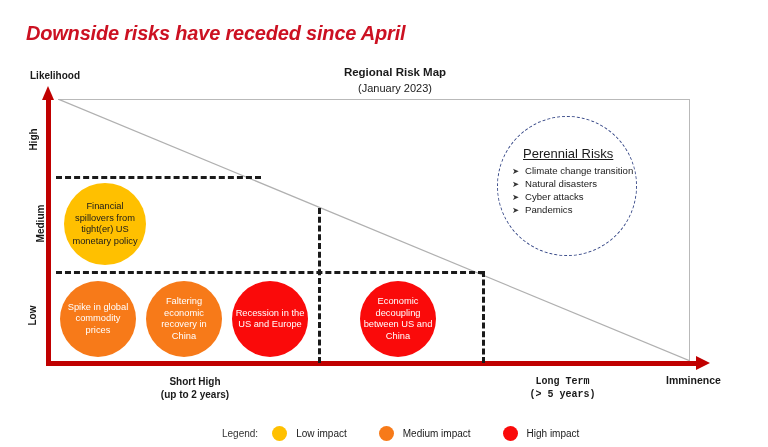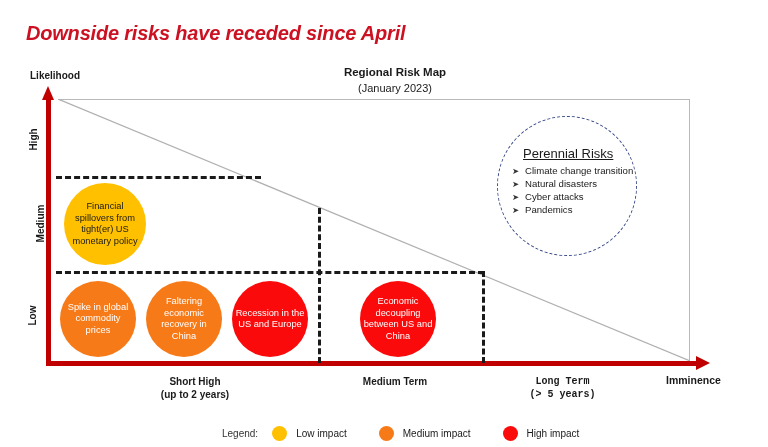--- a/index.html
+++ b/index.html
@@ -298,21 +298,20 @@
 
   <div class="y-tick" id="y-tick-high"><span>High</span></div>
   <div class="y-tick" id="y-tick-medium"><span>Medium</span></div>
   <div class="y-tick" id="y-tick-low"><span>Low</span></div>
 
   <div class="x-tick" id="x-tick-short">
     <div>Short High</div>
     <div>(up to 2 years)</div>
   </div>
   <div class="x-tick" id="x-tick-medium">
-    <div>Medium Term</div>
   </div>
   <div class="x-tick" id="x-tick-long">
     <div>Long Term</div>
     <div>(&gt; 5 years)</div>
   </div>
 
   <div class="dash-h" id="dash-h-upper"></div>
   <div class="dash-h" id="dash-h-lower"></div>
   <div class="dash-v" id="dash-v-mid"></div>
   <div class="dash-v" id="dash-v-right"></div>

